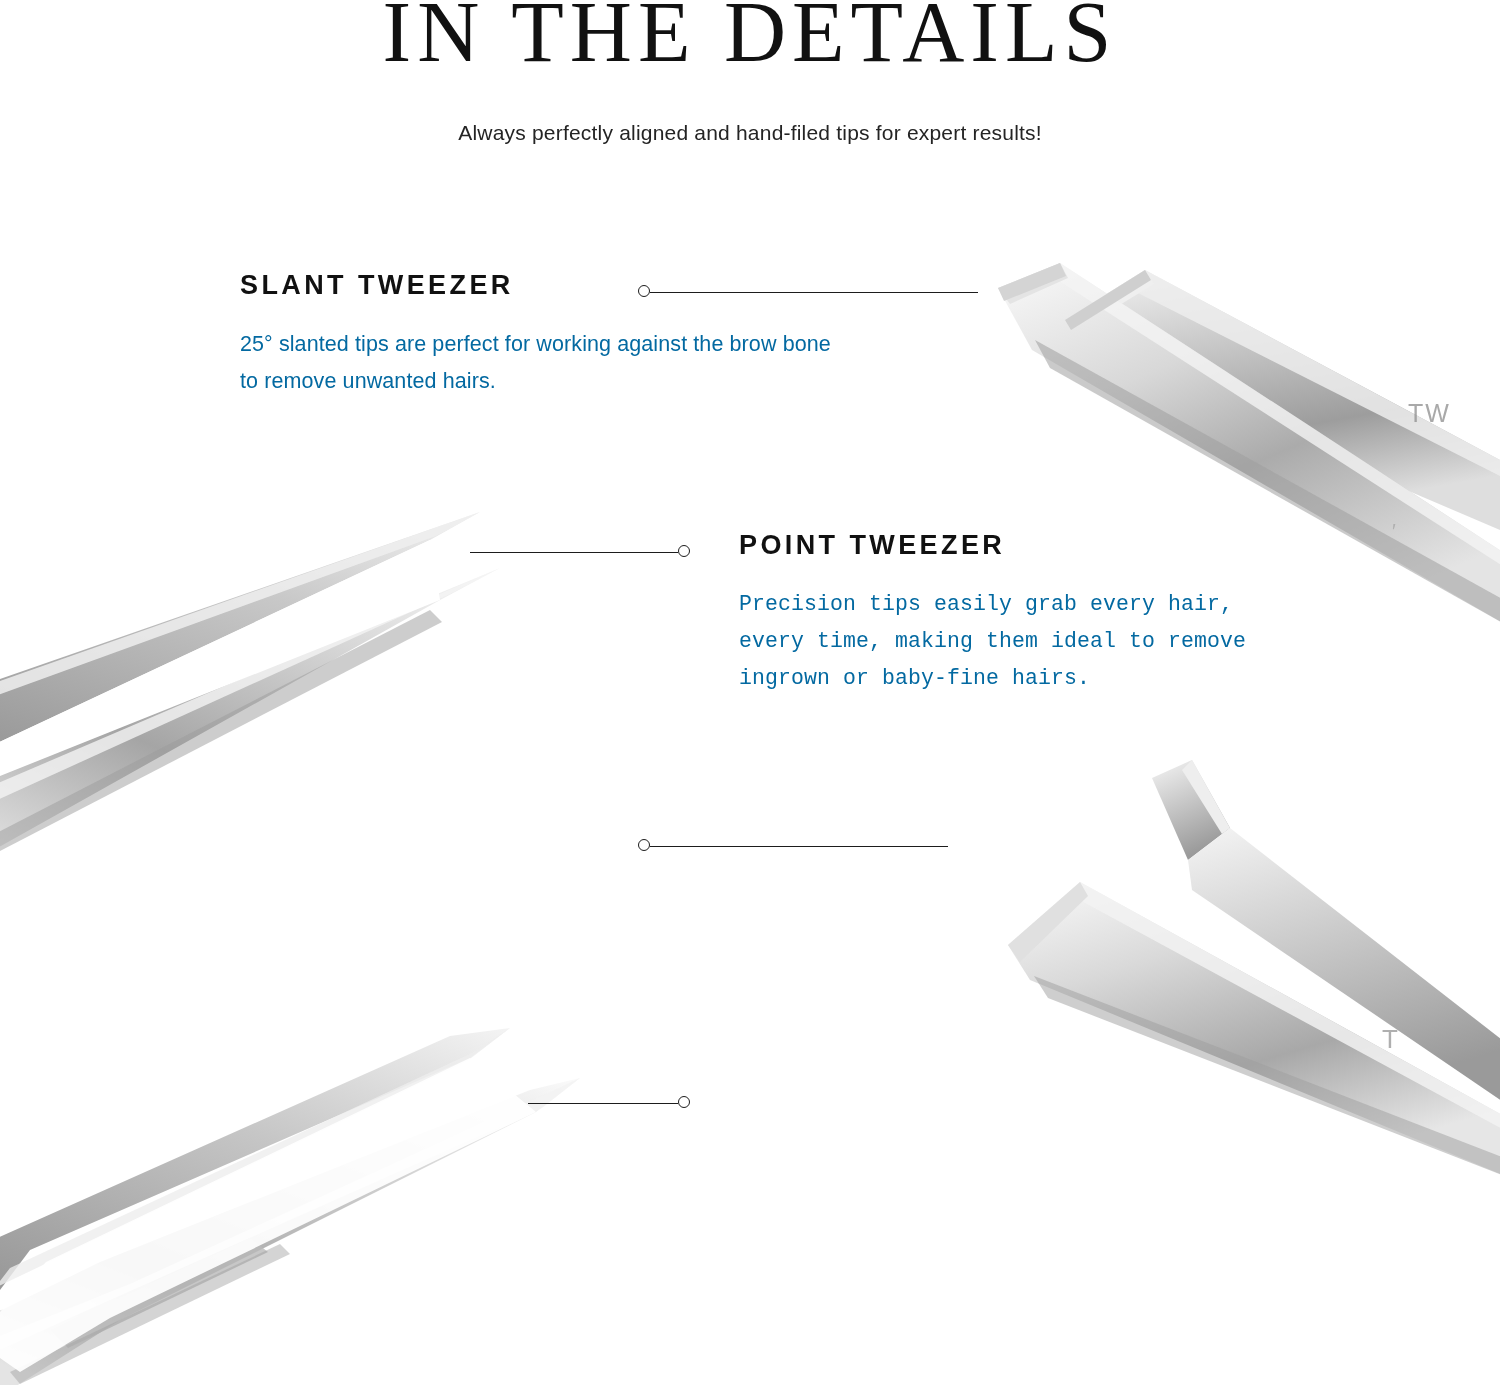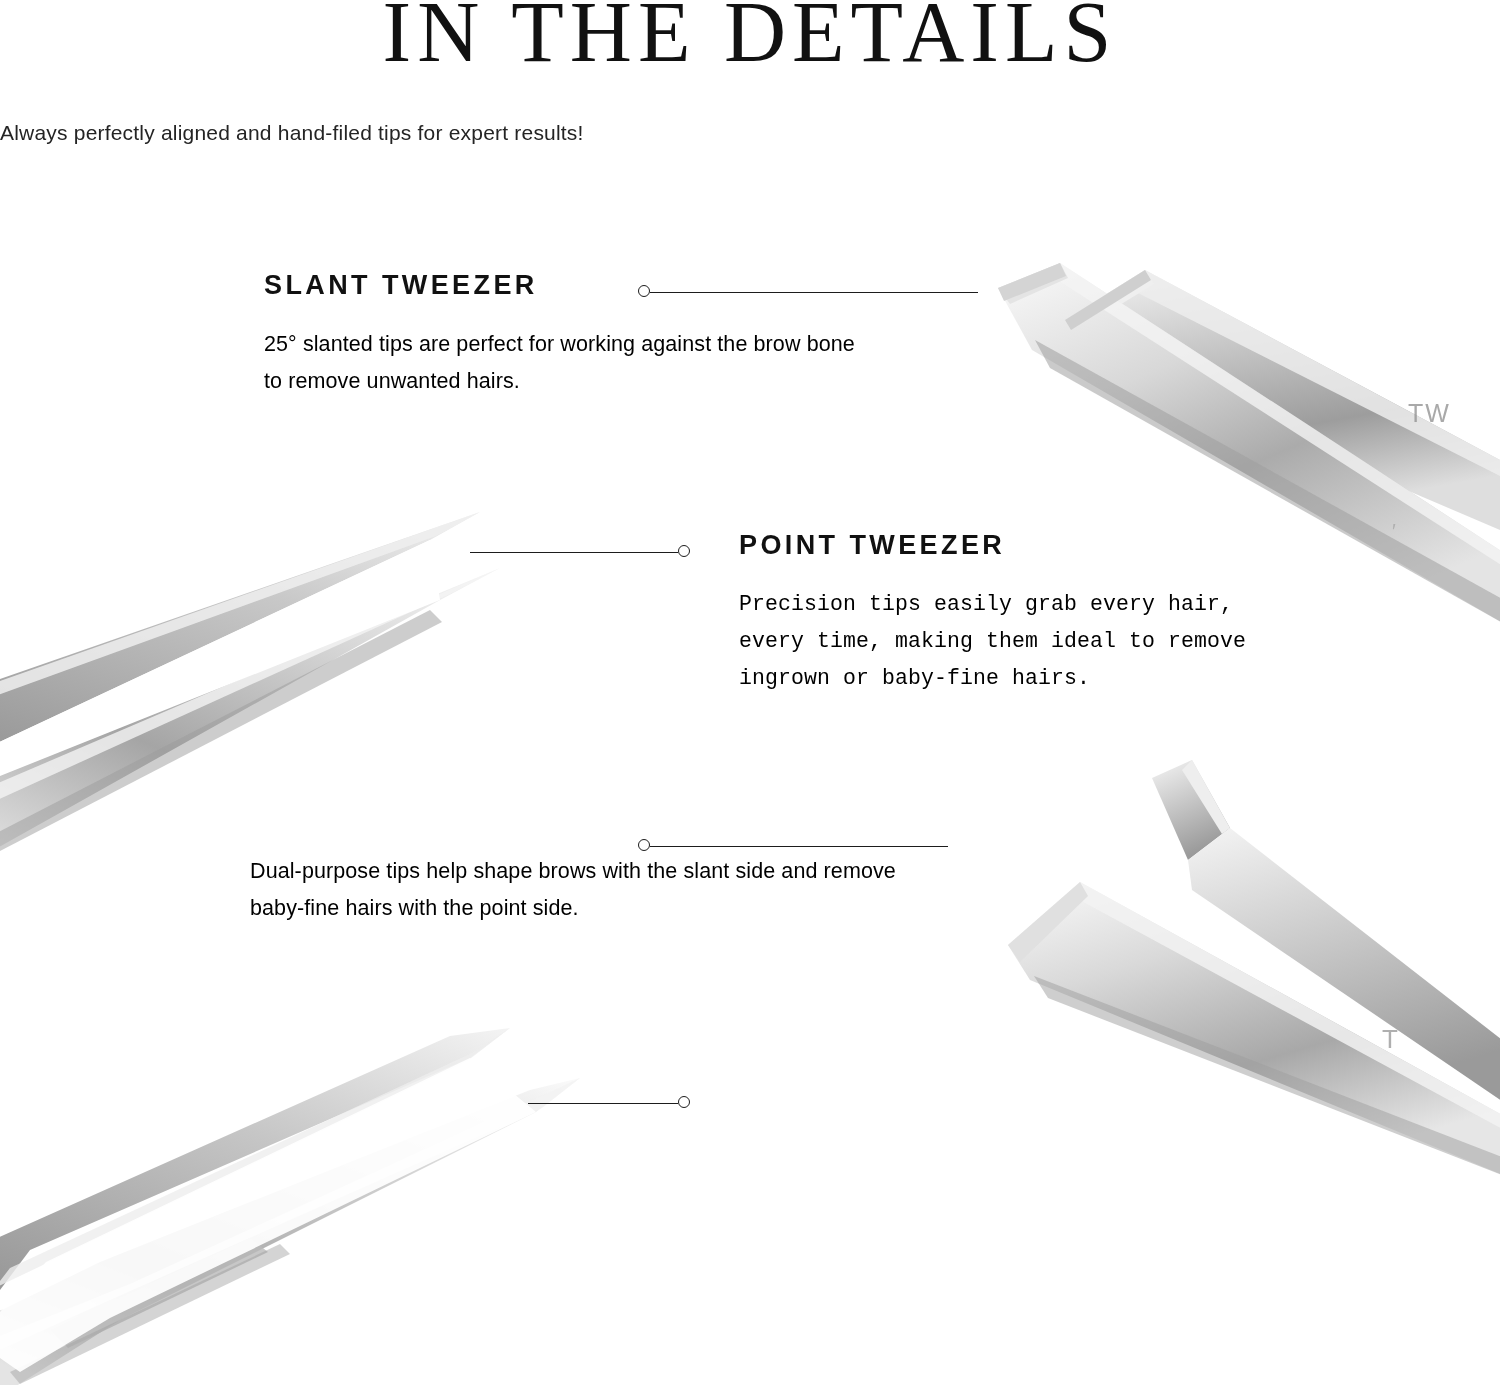--- a/index.html
+++ b/index.html
@@ -28,21 +28,21 @@
     letter-spacing: 6px;
     font-weight: 400;
     color: #111111;
     white-space: nowrap;
   }
   .hero-sub {
     position: absolute;
     top: 121px;
     left: 0;
     width: 1500px;
-    text-align: left;
+    text-align: center;
     font-size: 21px;
     color: #242424;
     letter-spacing: 0.2px;
   }
 
   
   .callout {
     position: absolute;
   }
   .callout .c-title {
@@ -50,21 +50,21 @@
     font-weight: bold;
     letter-spacing: 3.4px;
     color: #111111;
     white-space: nowrap;
     line-height: 1;
   }
   .callout .c-body {
     margin-top: 27px;
     font-size: 21.5px;
     line-height: 1.72;
-    color: #000000;
+    color: #0369a1;
     letter-spacing: 0.1px;
   }
 
   
   .connector {
     position: absolute;
     height: 14px;
   }
   .connector .line {
     position: absolute;
@@ -83,21 +83,21 @@
     box-sizing: border-box;
   }
 
   
   .art {
     position: absolute;
     pointer-events: none;
   }
 
   
-  #callout-slant      { top: 272px;  left: 264px; }
+  #callout-slant      { top: 272px;  left: 240px; }
   #conn-slant         { top: 285px;  left: 638px; width: 340px; }
   #art-slant          { top: 200px;  left: 940px; width: 580px; height: 430px; }
 
   #callout-point      { top: 532px;  left: 739px; }
   #conn-point         { top: 545px;  left: 470px; width: 220px; }
   #art-point          { top: 470px;  left: -40px; width: 560px; height: 420px; }
 
   #callout-pslant     { top: 826px;  left: 250px; }
   #conn-pslant        { top: 839px;  left: 638px; width: 310px; }
   #art-pslant         { top: 750px;  left: 930px; width: 590px; height: 430px; }
@@ -251,17 +251,16 @@
   <div class="c-title">SLANT TWEEZER</div>
   <div class="c-body" style="width:600px;">25° slanted tips are perfect for working against the brow bone to remove unwanted hairs.</div>
 </div>
 
 <div class="callout" id="callout-point">
   <div class="c-title">POINT TWEEZER</div>
   <div class="c-body" style="width:520px;font-family:Liberation Mono, monospace;">Precision tips easily grab every hair, every time, making them ideal to remove ingrown or baby-fine hairs.</div>
 </div>
 
 <div class="callout" id="callout-pslant">
-  <div class="c-body" style="width:660px;">Dual-purpose tips help shape brows with the slant side and remove baby-fine hairs with the point side.</div>
 </div>
 
 <div class="callout" id="callout-splinter">
 </div>
 
 </body></html>

